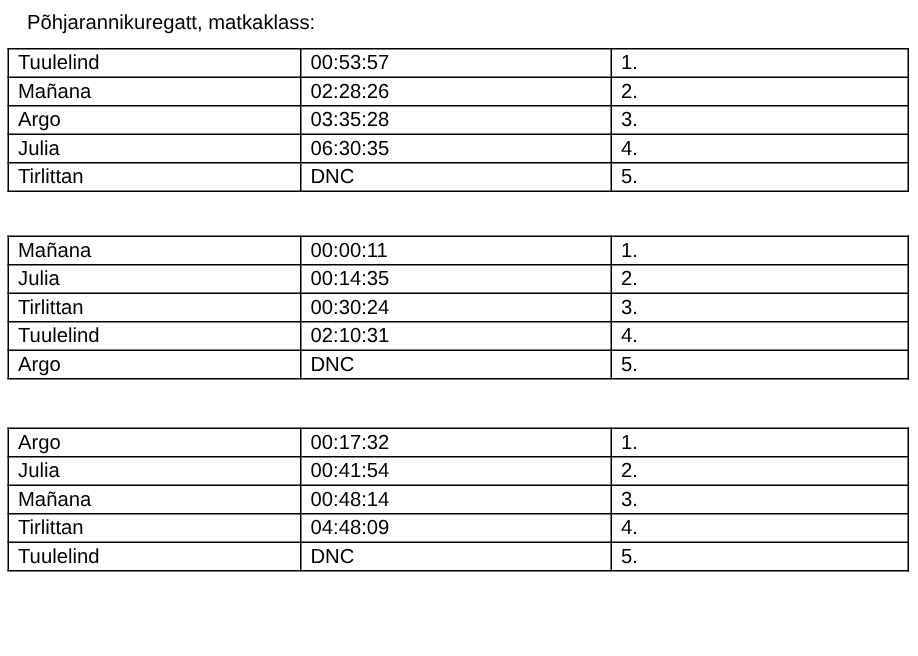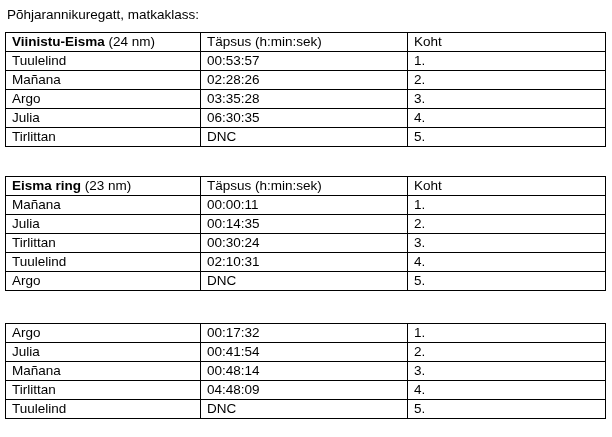--- a/index.html
+++ b/index.html
@@ -8,21 +8,21 @@
     overflow: hidden;
   }
   body {
     width: 612px;
     height: 437px;
     background: #ffffff;
     font-family: "Liberation Sans", sans-serif;
     color: #000000;
   }
   .page-title {
-    padding: 7px 0 0 7px;
+    padding: 7px 0 0 18px;
     font-size: 13.5px;
     line-height: 16px;
     margin: 0 0 9px 0;
     font-weight: normal;
   }
   table.results {
     border-collapse: collapse;
     table-layout: fixed;
     width: 600px;
     margin-left: 5px;
@@ -50,25 +50,20 @@
 <p class="page-title">Põhjarannikuregatt, matkaklass:</p>
 
 <table class="results t1">
   <colgroup>
       <col class="c1">
       <col class="c2">
       <col class="c3">
     </colgroup>
   <tbody>
     <tr>
-      <td><span class="bold">Viinistu-Eisma</span> <span>(24 nm)</span></td>
-      <td>Täpsus (h:min:sek)</td>
-      <td>Koht</td>
-    </tr>
-    <tr>
       <td>Tuulelind</td>
       <td>00:53:57</td>
       <td>1.</td>
     </tr>
     <tr>
       <td>Mañana</td>
       <td>02:28:26</td>
       <td>2.</td>
     </tr>
     <tr>
@@ -89,25 +84,20 @@
   </tbody>
 </table>
 
 <table class="results t2">
   <colgroup>
       <col class="c1">
       <col class="c2">
       <col class="c3">
     </colgroup>
   <tbody>
-    <tr>
-      <td><span class="bold">Eisma ring</span> <span>(23 nm)</span></td>
-      <td>Täpsus (h:min:sek)</td>
-      <td>Koht</td>
-    </tr>
     <tr>
       <td>Mañana</td>
       <td>00:00:11</td>
       <td>1.</td>
     </tr>
     <tr>
       <td>Julia</td>
       <td>00:14:35</td>
       <td>2.</td>
     </tr>

